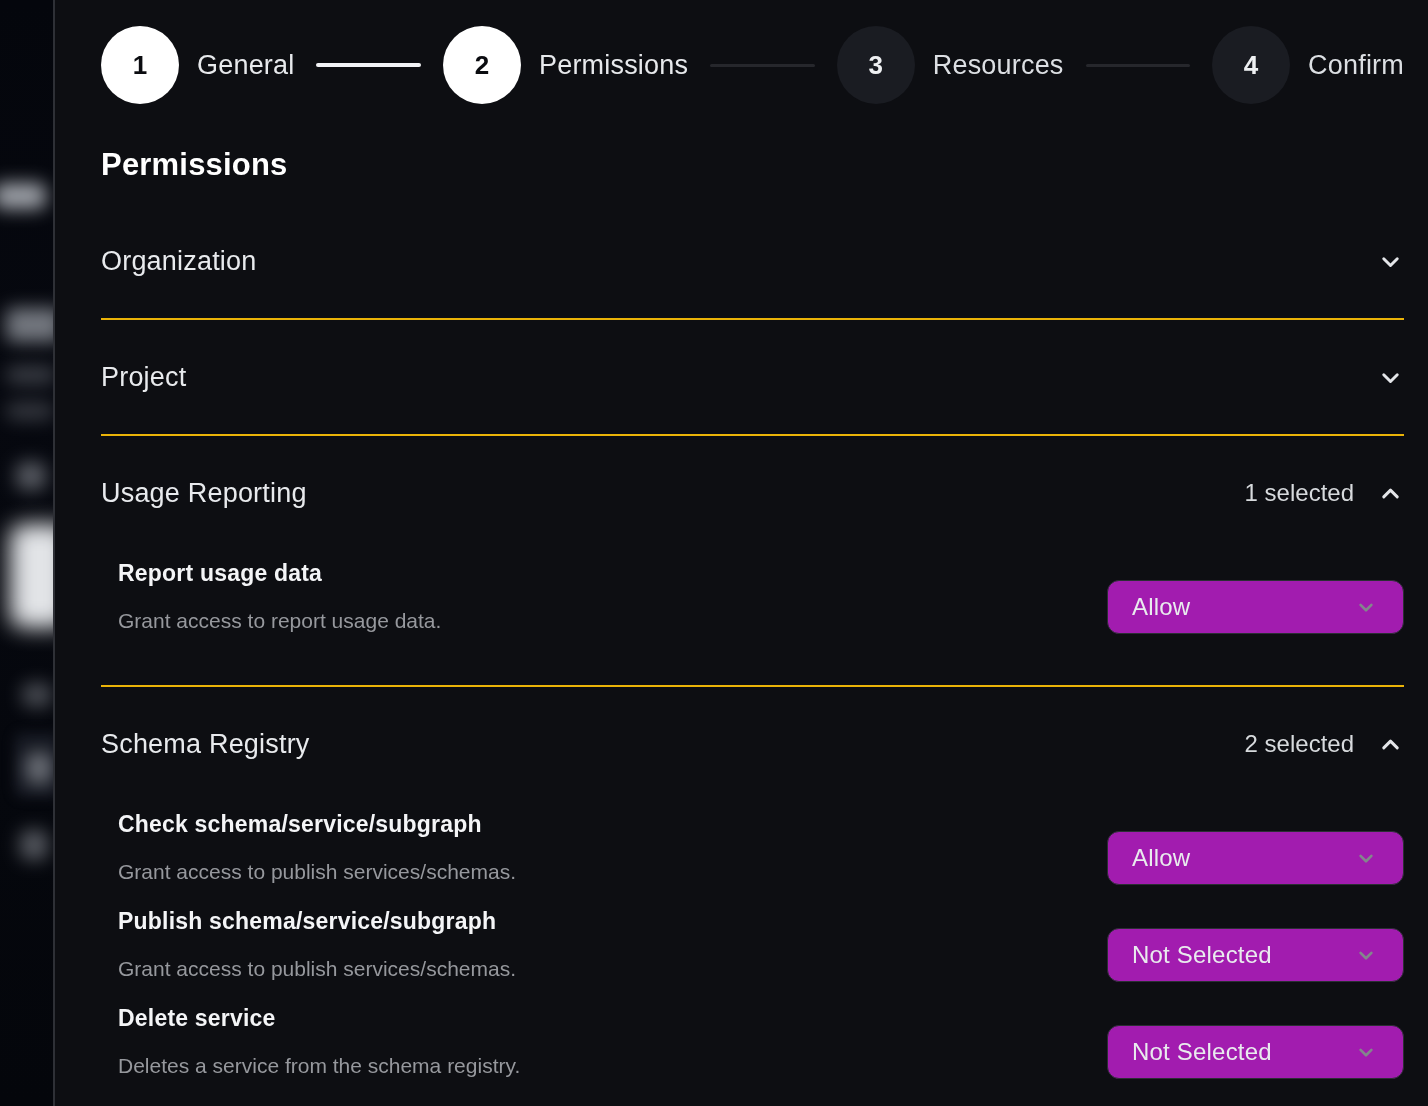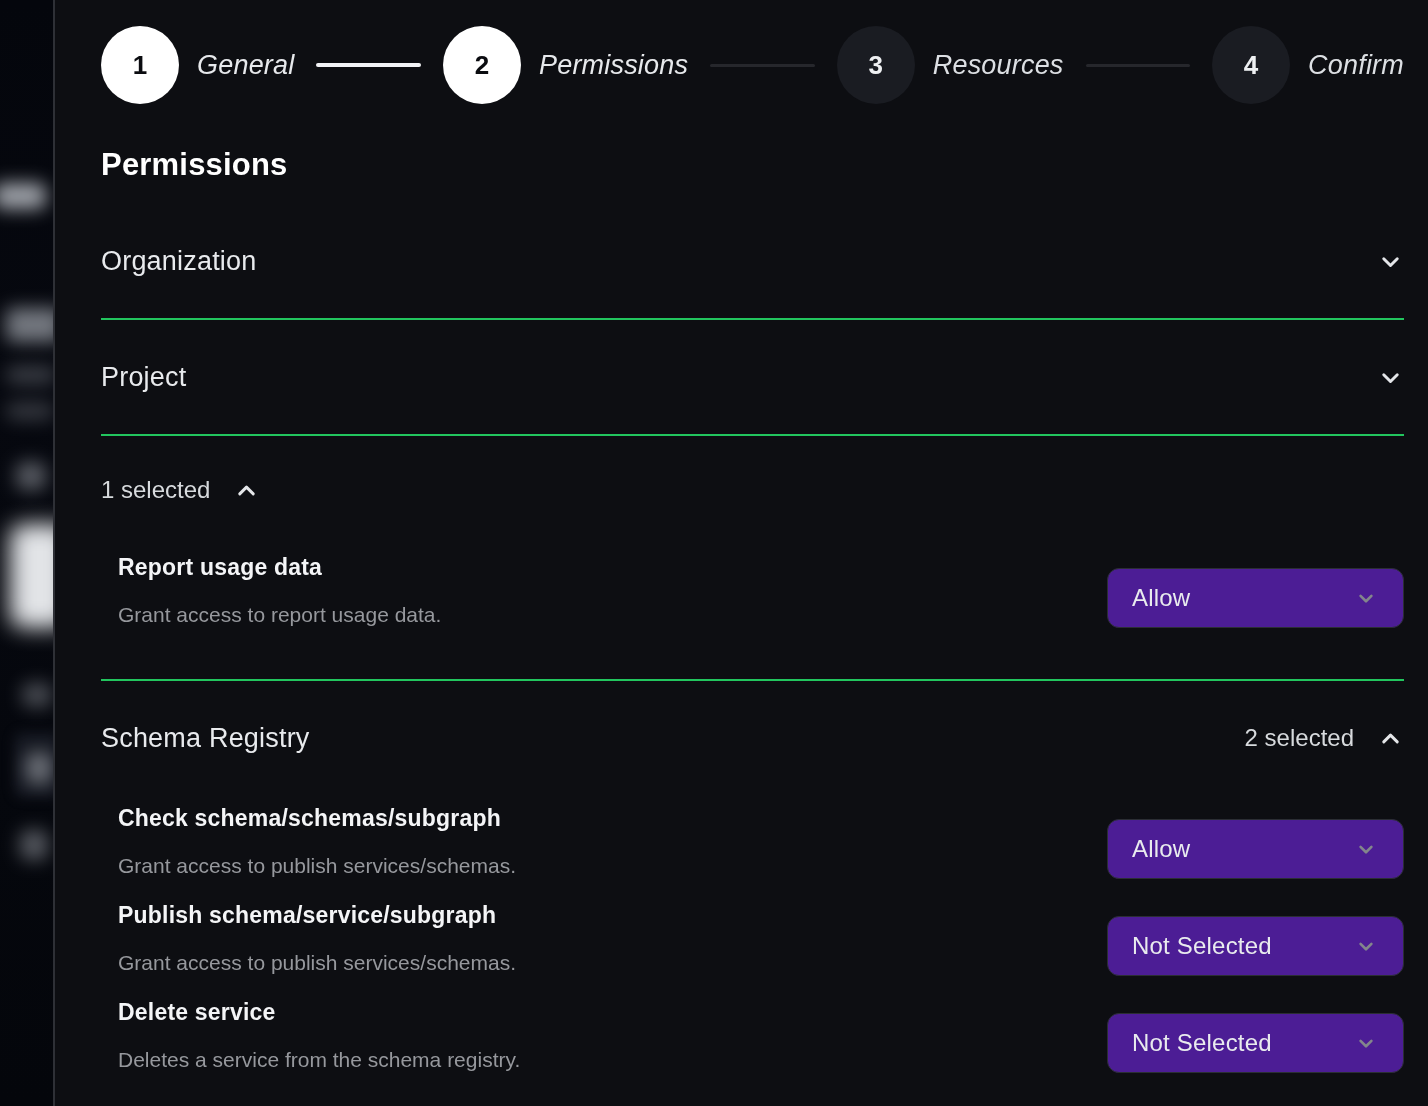--- a/index.html
+++ b/index.html
@@ -40,33 +40,33 @@
   
   .stepper{display:flex;align-items:center;margin-top:26px;height:78px;}
   .step{display:flex;align-items:center;flex:0 0 auto;cursor:pointer;}
   .step-circle{
     width:78px;height:78px;border-radius:50%;
     display:flex;align-items:center;justify-content:center;
     font-size:26px;font-weight:700;flex:0 0 78px;
   }
   .step--done .step-circle,.step--active .step-circle{background:#ffffff;color:#0b0c10;}
   .step--todo .step-circle{background:#1a1c22;color:#eef0f2;}
-  .step-label{margin-left:18px;font-size:27px;font-weight:500;color:#e7e9ec;letter-spacing:.2px;font-style:italic;}
+  .step-label{margin-left:18px;font-size:27px;font-weight:500;color:#e7e9ec;letter-spacing:.2px;}
   .step--todo .step-label{color:#dcdfe3;}
   .connector{flex:1 1 auto;margin:0 22px;border-radius:2px;}
   .connector--done{height:4px;background:#f2f3f6;}
   .connector--todo{height:3px;background:#26272c;}
 
   
   .page-title{
     margin:42px 0 0 0;font-size:31px;line-height:38px;font-weight:700;color:#ffffff;letter-spacing:.2px;
   }
 
   
-  .section{border-bottom:2px solid #22c55e;}
+  .section{border-bottom:2px solid #eab308;}
   .section:last-child{border-bottom:none;}
   .section-header{
     display:flex;align-items:center;justify-content:space-between;
     cursor:pointer;
   }
   .sec-pad-first{padding:60px 0 40px 0;}
   .sec-pad{padding:40px 0 40px 0;}
   .sec-pad-open{padding:40px 0 0 0;}
   .section-title{font-size:27px;line-height:34px;font-weight:500;color:#e8eaed;letter-spacing:.2px;}
   .header-right{display:flex;align-items:center;gap:23px;}
@@ -75,22 +75,22 @@
   .chev path{stroke:#e4e6e9;stroke-width:2.6;fill:none;stroke-linecap:round;stroke-linejoin:round;}
 
   
   .rows{padding:49px 0 51px 17px;display:flex;flex-direction:column;gap:22px;}
   .rows--last{padding-bottom:0;}
   .perm-row{display:flex;align-items:flex-end;justify-content:space-between;}
   .perm-text{display:flex;flex-direction:column;gap:7px;}
   .perm-title{font-size:23px;line-height:29px;font-weight:700;color:#f4f5f7;letter-spacing:.2px;}
   .perm-desc{font-size:21px;line-height:27px;color:#96989d;margin-top:12px;}
   .dropdown{
-    width:297px;height:60px;box-sizing:border-box;
-    border:1.5px solid #2b2e34;border-radius:12px;background:#4c1d95;
+    width:297px;height:54px;box-sizing:border-box;
+    border:1.5px solid #2b2e34;border-radius:12px;background:#a21caf;
     display:flex;align-items:center;justify-content:space-between;
     padding:0 24px;cursor:pointer;flex:0 0 297px;
   }
   .dropdown-value{font-size:24px;color:#e9ebee;letter-spacing:.2px;}
   .dd-chev{width:26px;height:26px;display:block;}
   .dd-chev path{stroke:#83868c;stroke-width:2.4;fill:none;stroke-linecap:round;stroke-linejoin:round;}
 </style>
 </head>
 <body>
 
@@ -152,20 +152,21 @@
         <div class="header-right">
           <svg class="chev" viewBox="0 0 24 24">
               <path d="M6 9.5 L12 15.5 L18 9.5"></path>
             </svg>
         </div>
       </div>
     </div>
 
     <div class="section">
       <div class="section-header sec-pad-open">
+        <div class="section-title">Usage Reporting</div>
         <div class="header-right">
           <span class="selected-count">1 selected</span>
           <svg class="chev" viewBox="0 0 24 24">
               <path d="M6 15 L12 9 L18 15"></path>
             </svg>
         </div>
       </div>
       <div class="rows">
         <div class="perm-row">
           <div class="perm-text">
@@ -188,21 +189,21 @@
         <div class="header-right">
           <span class="selected-count">2 selected</span>
           <svg class="chev" viewBox="0 0 24 24">
               <path d="M6 15 L12 9 L18 15"></path>
             </svg>
         </div>
       </div>
       <div class="rows rows--last">
         <div class="perm-row">
           <div class="perm-text">
-            <div class="perm-title">Check schema/schemas/subgraph</div>
+            <div class="perm-title">Check schema/service/subgraph</div>
             <div class="perm-desc">Grant access to publish services/schemas.</div>
           </div>
           <div class="dropdown">
             <span class="dropdown-value">Allow</span>
             <svg class="dd-chev" viewBox="0 0 24 24">
                 <path d="M7 10 L12 15 L17 10"></path>
               </svg>
           </div>
         </div>
         <div class="perm-row">

